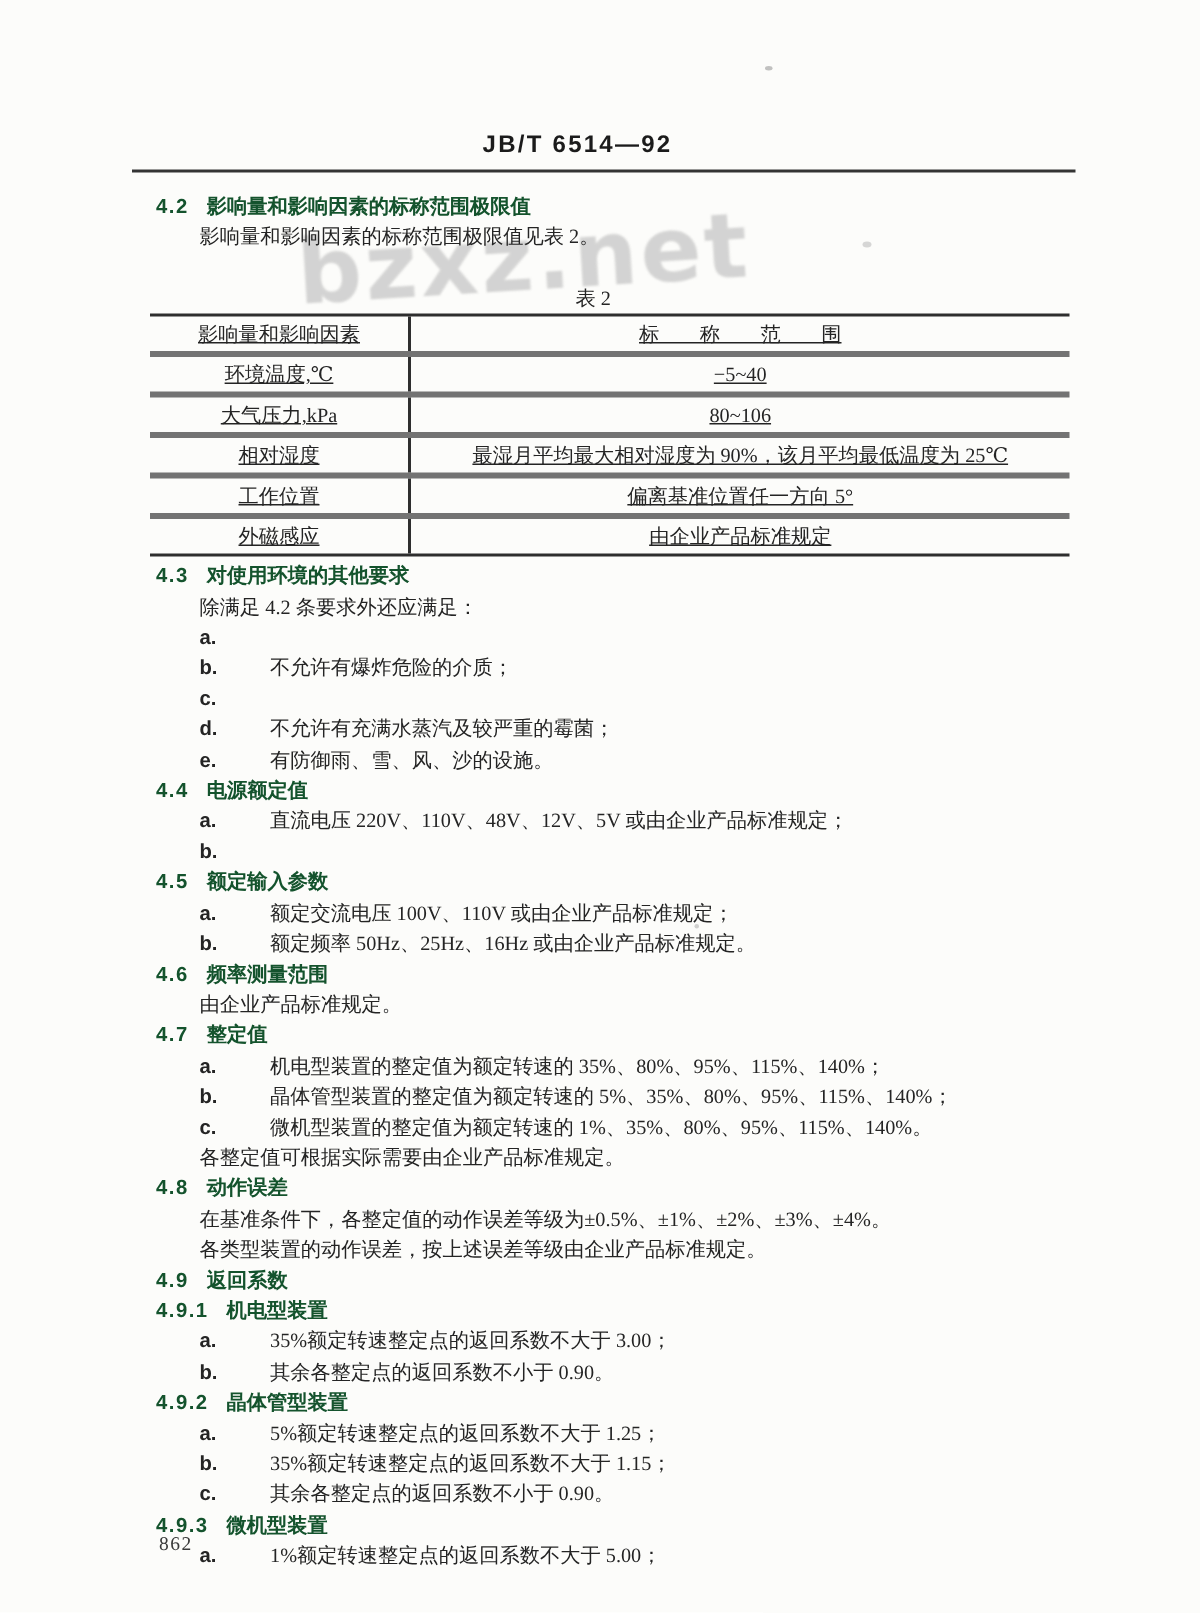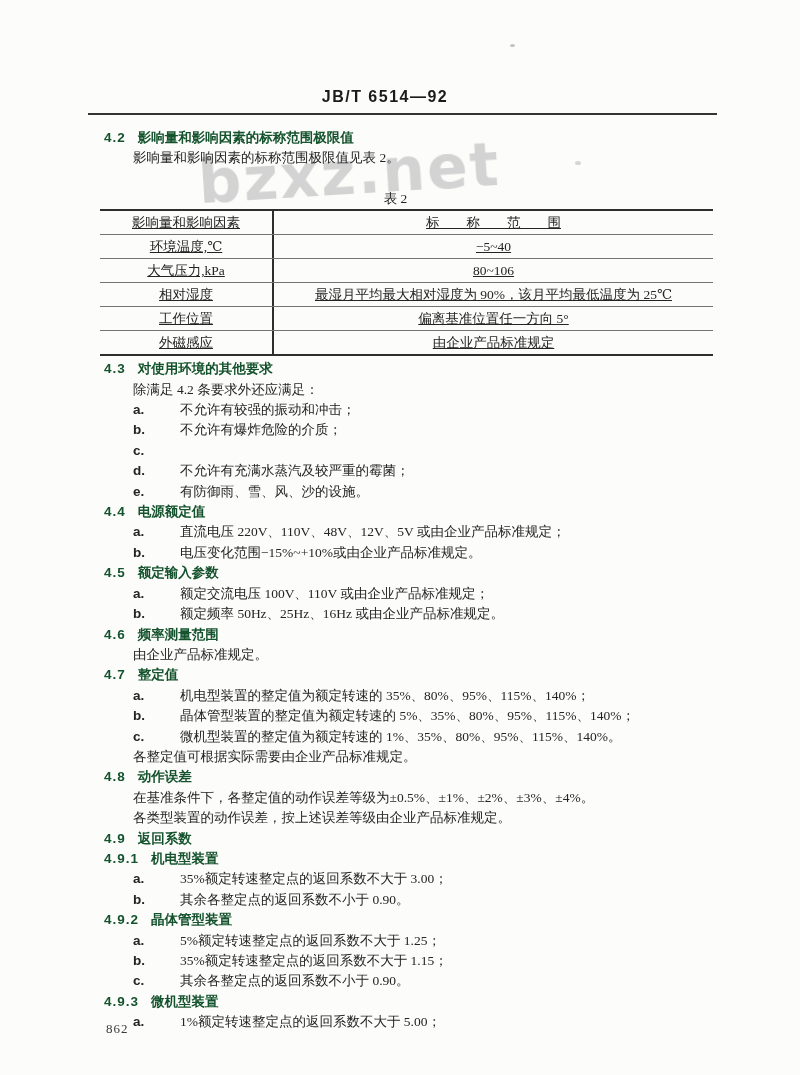--- a/index.html
+++ b/index.html
@@ -77,21 +77,21 @@
   }
   .table-caption { text-align: center; line-height: 20.4px; margin-right: 30px; margin-top: 20px; }
   .table2 {
     width: 613px;
     margin-left: -4px;
     border-top: 2px solid #2e2e2e;
     border-bottom: 2px solid #2e2e2e;
     margin-bottom: 3px;
     text-decoration: underline;
   }
-  .trow { display: flex; border-top: 1px solid #737373; }
+  .trow { display: flex; border-top: 4px solid #737373; }
   .trow:first-child { border-top: none; }
   .tcell {
     line-height: 23px;
     height: 23px;
     text-align: center;
     white-space: nowrap;
     overflow: hidden;
   }
   .c1 { width: 174px; flex: 0 0 174px; border-right: 2px solid #2e2e2e; }
   .c2 { flex: 1; }
@@ -143,21 +143,20 @@
         </div>
         <div class="trow">
           <div class="tcell c1">外磁感应</div>
           <div class="tcell c2">由企业产品标准规定</div>
         </div>
       </div>
       <div class="line heading"><span class="num">4.3</span><span class="htext">对使用环境的其他要求</span></div>
       <div class="line para">除满足 4.2 条要求外还应满足：</div>
       <div class="line item">
         <span class="marker">a.</span>
-        <span class="itext">不允许有较强的振动和冲击；</span>
       </div>
       <div class="line item">
         <span class="marker">b.</span>
         <span class="itext">不允许有爆炸危险的介质；</span>
       </div>
       <div class="line item">
         <span class="marker">c.</span>
       </div>
       <div class="line item">
         <span class="marker">d.</span>
@@ -167,21 +166,20 @@
         <span class="marker">e.</span>
         <span class="itext">有防御雨、雪、风、沙的设施。</span>
       </div>
       <div class="line heading"><span class="num">4.4</span><span class="htext">电源额定值</span></div>
       <div class="line item">
         <span class="marker">a.</span>
         <span class="itext">直流电压 220V、110V、48V、12V、5V 或由企业产品标准规定；</span>
       </div>
       <div class="line item">
         <span class="marker">b.</span>
-        <span class="itext">电压变化范围−15%~+10%或由企业产品标准规定。</span>
       </div>
       <div class="line heading"><span class="num">4.5</span><span class="htext">额定输入参数</span></div>
       <div class="line item">
         <span class="marker">a.</span>
         <span class="itext">额定交流电压 100V、110V 或由企业产品标准规定；</span>
       </div>
       <div class="line item">
         <span class="marker">b.</span>
         <span class="itext">额定频率 50Hz、25Hz、16Hz 或由企业产品标准规定。</span>
       </div>

